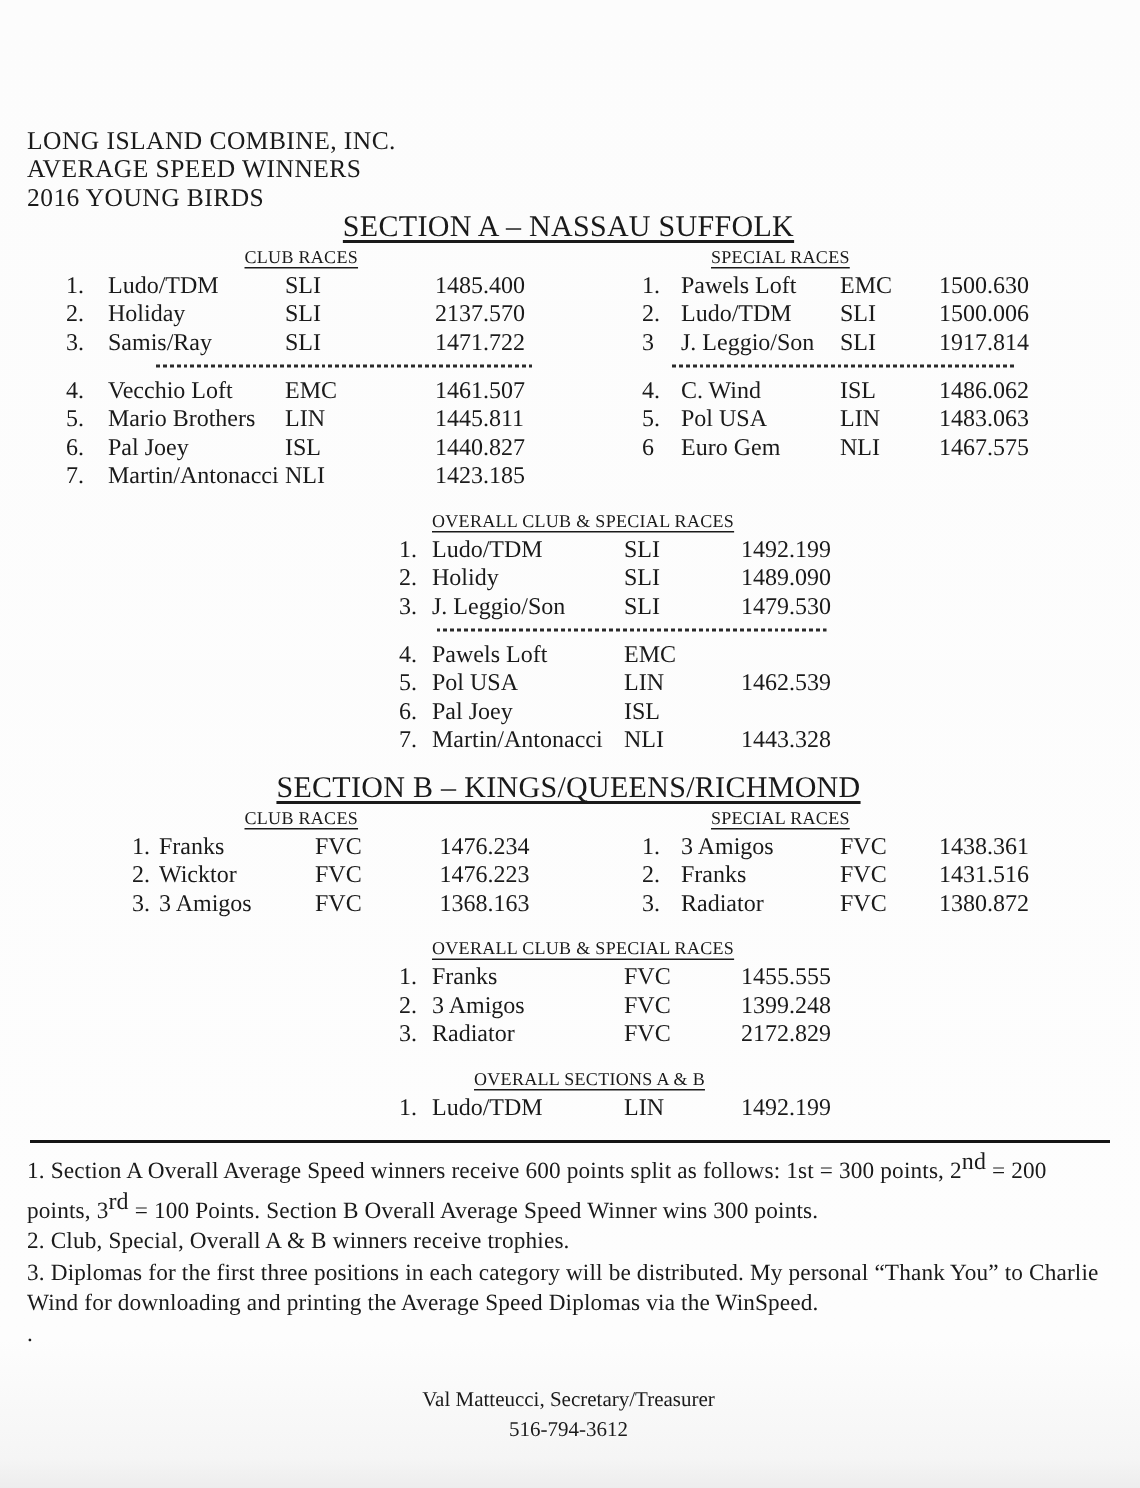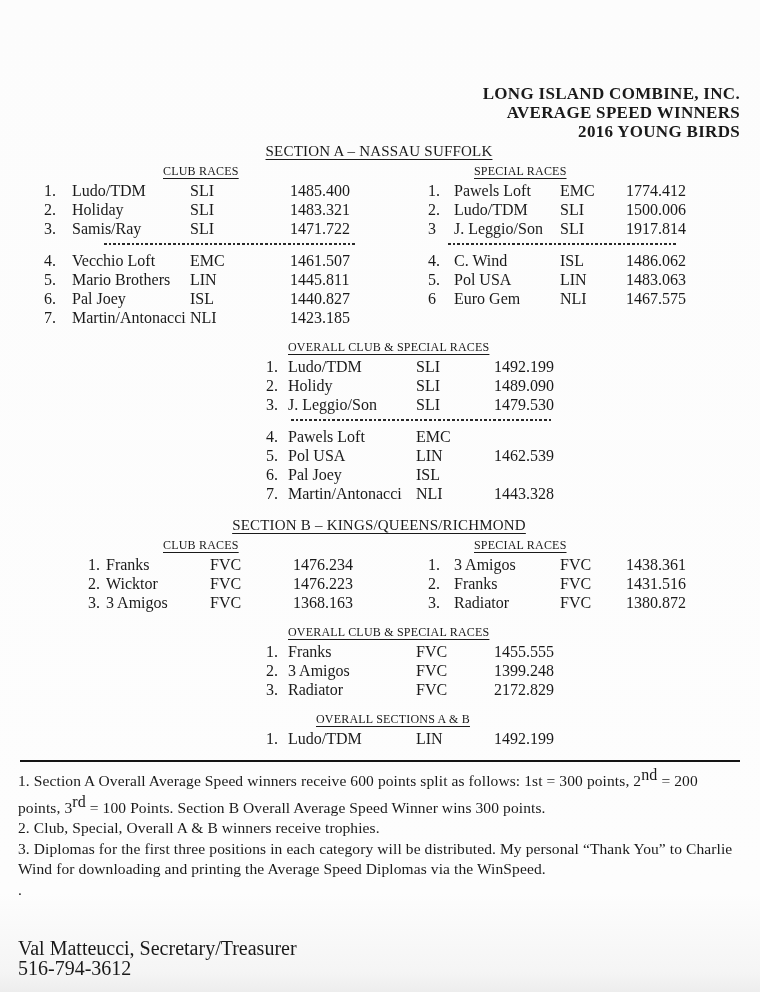--- a/index.html
+++ b/index.html
@@ -7,22 +7,22 @@
     position:relative;
     width:760px; height:992px;
     margin:0 auto;
     background:linear-gradient(180deg,#fcfcfc 0%,#fdfdfd 90%,#f5f5f5 98%,#ededed 100%);
     font-family:"Liberation Serif","DejaVu Serif",serif;
     color:var(--ink,#1a1a1a);
     overflow:hidden;
     box-sizing:border-box;
     padding:84px 20px 0 18px;
   }
-  .title { text-align:right; font-weight:bold; font-size:17px; line-height:19px; letter-spacing:.3px; }
-  .sect  { text-align:center; font-size:15px; line-height:20px; letter-spacing:.2px;
+  .title { text-align:left; font-weight:normal; font-size:17px; line-height:19px; letter-spacing:.3px; }
+  .sect  { text-align:center; font-size:20px; line-height:20px; letter-spacing:.2px;
            text-decoration:underline; text-underline-offset:3px; }
   .thead { display:inline-block; font-size:12px; line-height:20px; letter-spacing:.2px;
            text-decoration:underline; text-underline-offset:3px; }
   .cols { display:flex; }
   .col-left  { width:352px; flex:none; }
   .col-right { flex:1; }
 
   .tbl { font-size:16px; }
   .trow { display:grid; white-space:nowrap; line-height:19px; }
   .ta-l { margin-left:26px; }
@@ -43,21 +43,21 @@
           background:repeating-linear-gradient(90deg,#2a2a2a 0 2.6px,transparent 2.6px 4.6px); }
   .dash-al { margin-left:60px; width:252px; }
   .dash-ar { margin-left:20px; width:230px; }
   .dash-c  { margin-left:25px; width:260px; }
   .gap10 { height:10px; }
   .gap12 { height:12px; }
 
   .rule { height:2px; background:#151515; width:720px; margin:12px 0 3px 2px; }
   .note { margin:0; font-size:15.5px; line-height:20.5px; letter-spacing:.1px; }
   .note sup { font-size:16px; }
-  .sig { text-align:left; font-size:20px; line-height:20px; margin-top:38px; }
+  .sig { text-align:center; font-size:14px; line-height:20px; margin-top:24px; }
 </style>
 </head>
 <body>
 
 <div class="page">
 
   <div class="title">LONG ISLAND COMBINE, INC.</div>
   <div class="title">AVERAGE SPEED WINNERS</div>
   <div class="title">2016 YOUNG BIRDS</div>
   <div class="sect">SECTION A – NASSAU SUFFOLK</div>
@@ -69,21 +69,21 @@
         <div class="trow">
             <span>1.</span>
             <span>Ludo/TDM</span>
             <span>SLI</span>
             <span>1485.400</span>
           </div>
         <div class="trow">
             <span>2.</span>
             <span>Holiday</span>
             <span>SLI</span>
-            <span>1483.321</span>
+            <span>2137.570</span>
           </div>
         <div class="trow">
             <span>3.</span>
             <span>Samis/Ray</span>
             <span>SLI</span>
             <span>1471.722</span>
           </div>
         <div class="dash dash-al"></div>
         <div class="trow">
             <span>4.</span>
@@ -111,21 +111,21 @@
           </div>
       </div>
     </div>
     <div class="col-right">
       <div class="tbl ta-r">
         <span class="thead">SPECIAL RACES</span>
         <div class="trow">
             <span>1.</span>
             <span>Pawels Loft</span>
             <span>EMC</span>
-            <span>1774.412</span>
+            <span>1500.630</span>
           </div>
         <div class="trow">
             <span>2.</span>
             <span>Ludo/TDM</span>
             <span>SLI</span>
             <span>1500.006</span>
           </div>
         <div class="trow">
             <span>3</span>
             <span>J. Leggio/Son</span>

